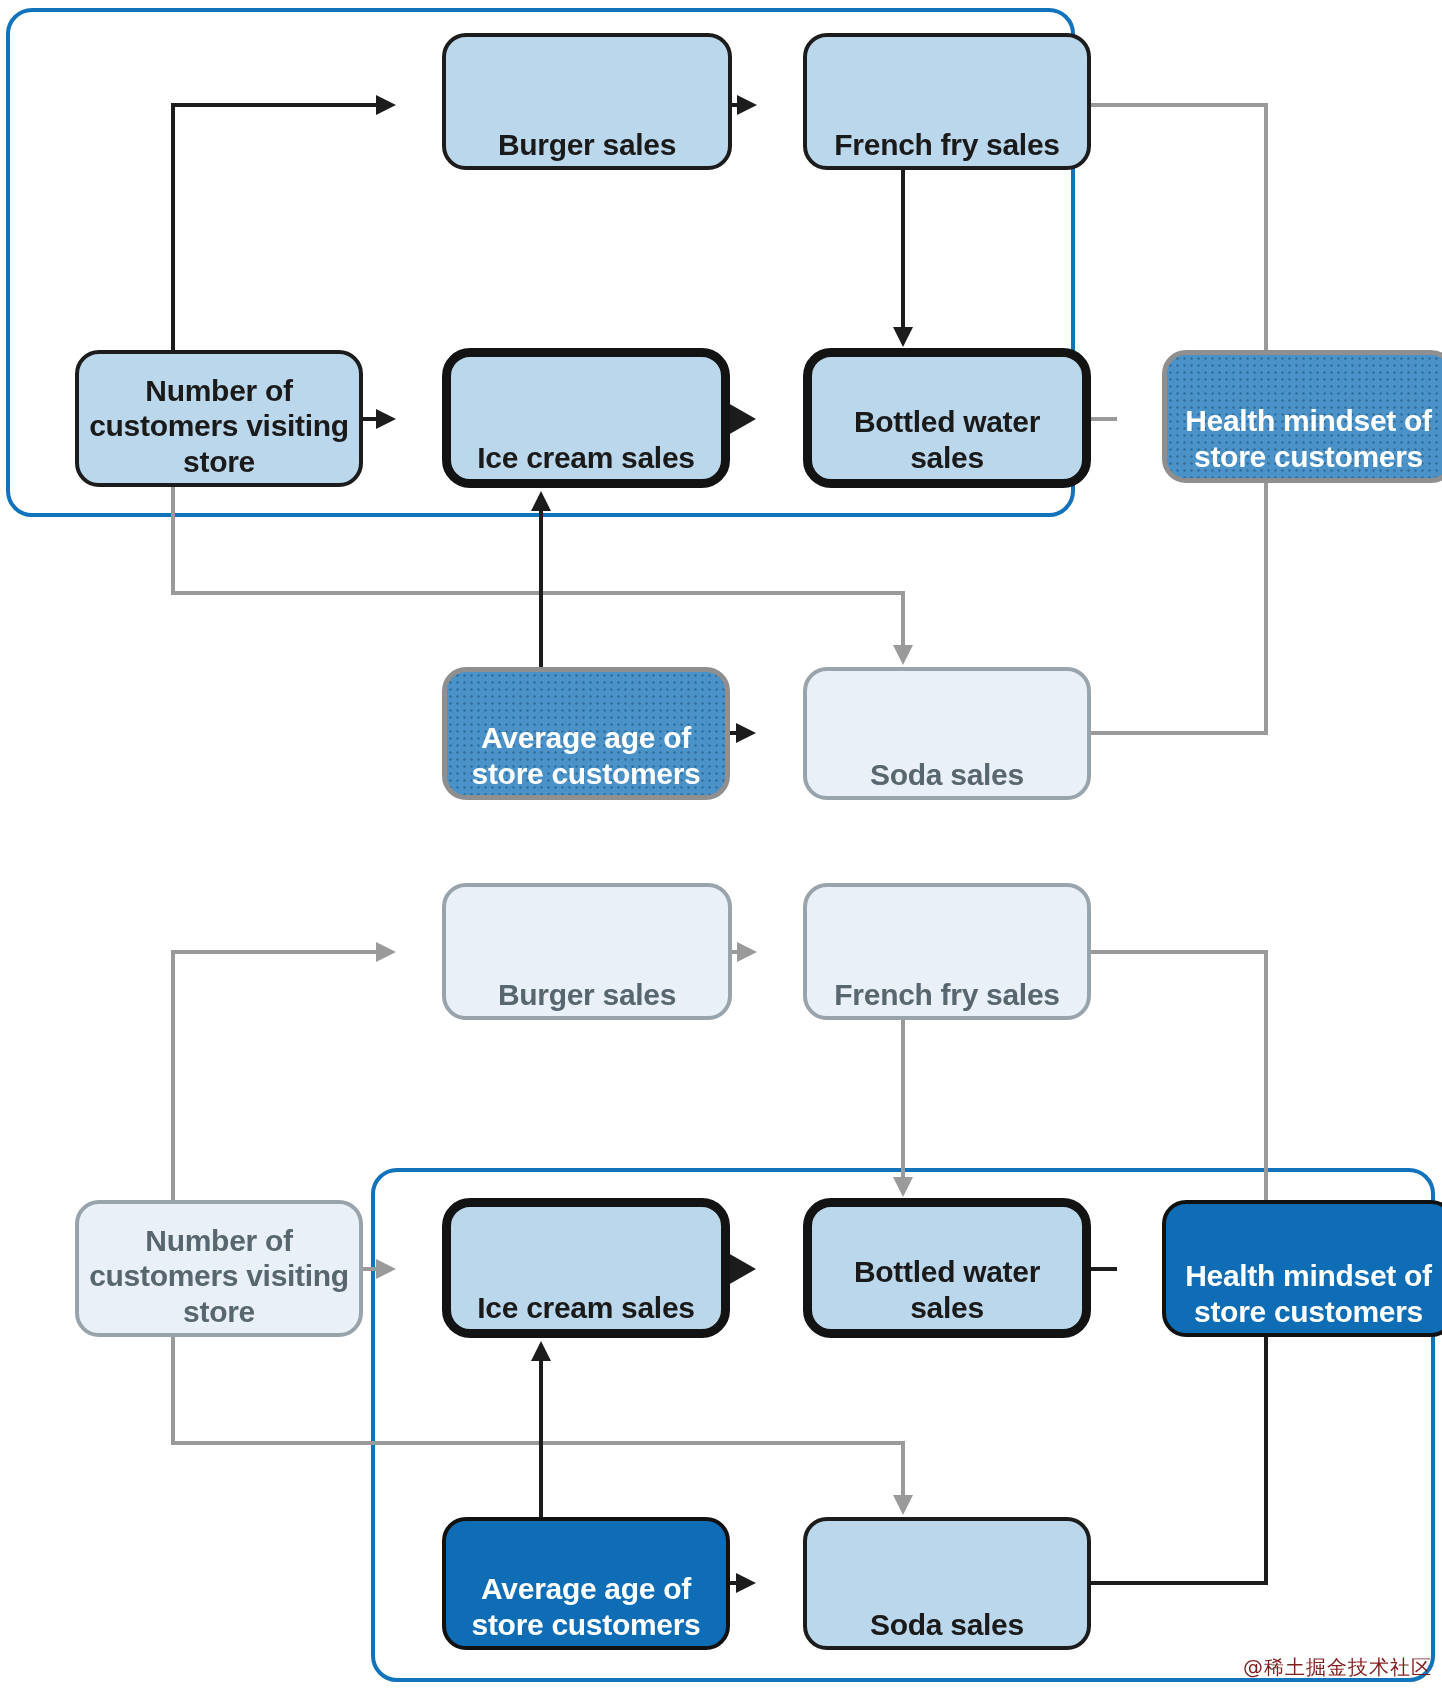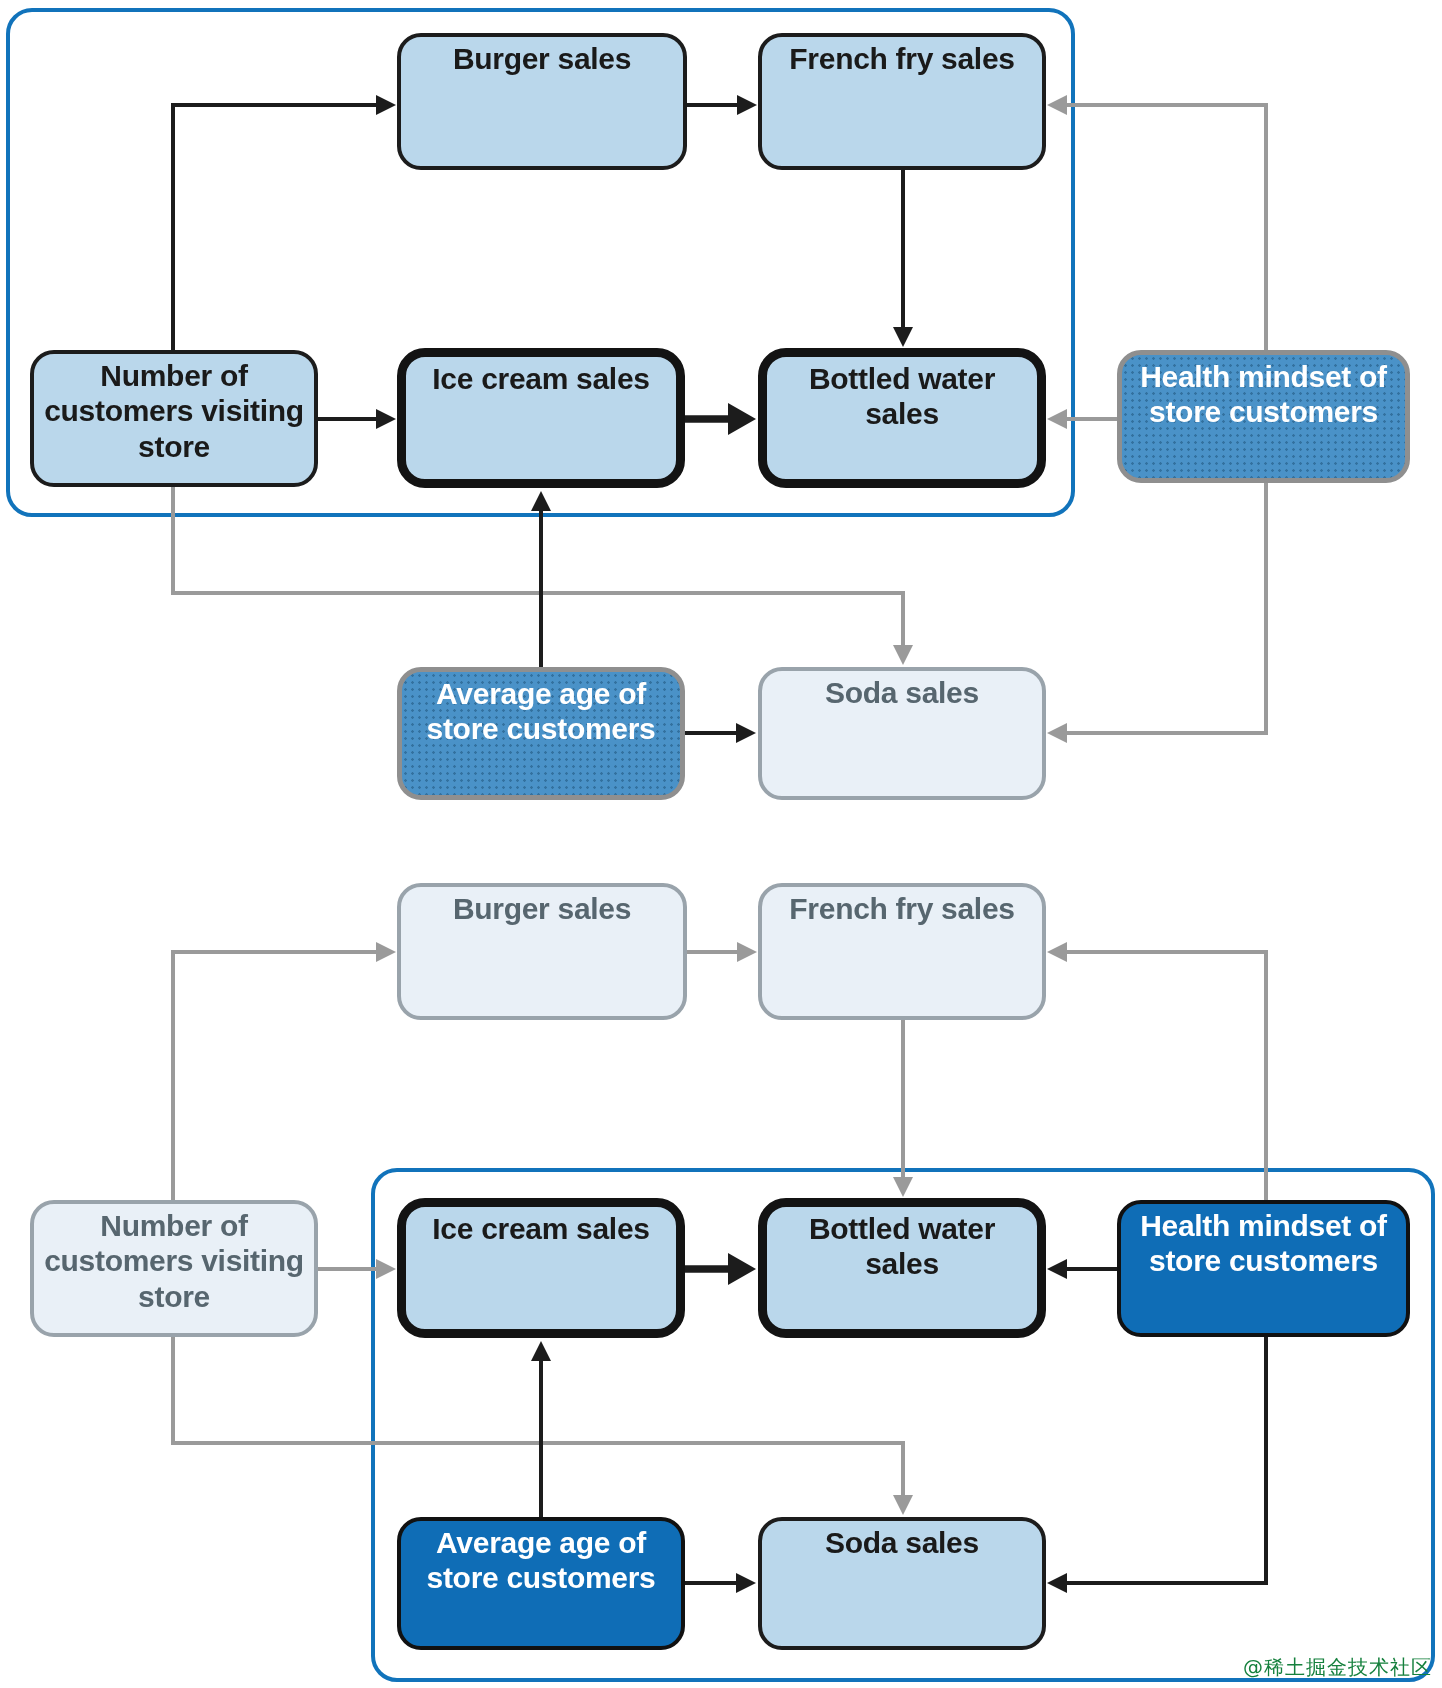--- a/index.html
+++ b/index.html
@@ -7,38 +7,38 @@
     position:relative;width:1442px;height:1688px;background:#ffffff;overflow:hidden;
     font-family:"Liberation Sans",sans-serif;
   }
   .container{
     position:absolute;box-sizing:border-box;z-index:1;
     border:4px solid #1173bb;border-radius:26px;background:transparent;
   }
   #edges-svg{position:absolute;left:0;top:0;z-index:2;}
   .node{
     position:absolute;box-sizing:border-box;z-index:3;
-    display:flex;align-items:flex-start;justify-content:center;text-align:center;
+    display:flex;align-items:flex-end;justify-content:center;text-align:center;
     border-radius:24px;font-weight:bold;font-size:30px;line-height:1.18;
-    letter-spacing:-0.3px;white-space:pre-line;padding:4px 10px;
+    letter-spacing:-0.3px;white-space:pre-line;padding:4px 10px;margin-left:45px;
   }
   .s-light       {background:#bad7eb;border:4px solid #1c1c1c;color:#1a1a1a;}
   .s-light-plain {background:#bad7eb;border:4px solid #1c1c1c;color:#1a1a1a;}
   .s-light-thick {background:#bad7eb;border:9px solid #131313;color:#1a1a1a;border-radius:28px;}
   .s-medium{
     background-color:#4a92c8;
     background-image:radial-gradient(circle,#33719f 1.1px,rgba(0,0,0,0) 1.5px);
     background-size:7px 7px;
     border:5px solid #8f8f8f;color:#ffffff;
   }
   .s-strong{background:#0f6db6;border:4px solid #111111;color:#ffffff;}
   .s-faded {background:#e9f0f7;border:4px solid #99a3ab;color:#57666f;}
   .watermark{
     position:absolute;right:10px;top:1654px;z-index:4;
-    font-size:20px;color:#15803d;letter-spacing:1px;
+    font-size:20px;color:#7f1d1d;letter-spacing:1px;
     font-family:"DejaVu Sans","Liberation Sans",sans-serif;
   }
 </style>
 </head>
 <body>
 
 <div id="stage">
   <svg id="edges-svg" width="1442" height="1688" viewBox="0 0 1442 1688">
       <polyline points="173,350 173,105 379,105" fill="none" stroke="#1c1c1c" stroke-width="4" stroke-linejoin="miter"></polyline>
       <polygon points="396,105 376,115 376,95" fill="#1c1c1c"></polygon>

